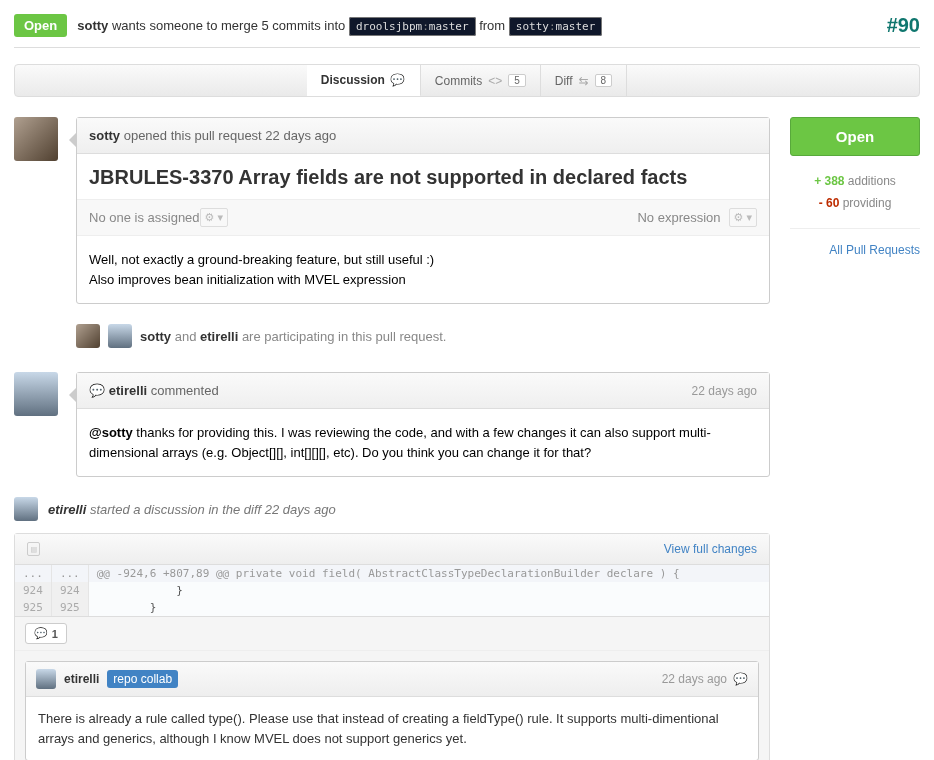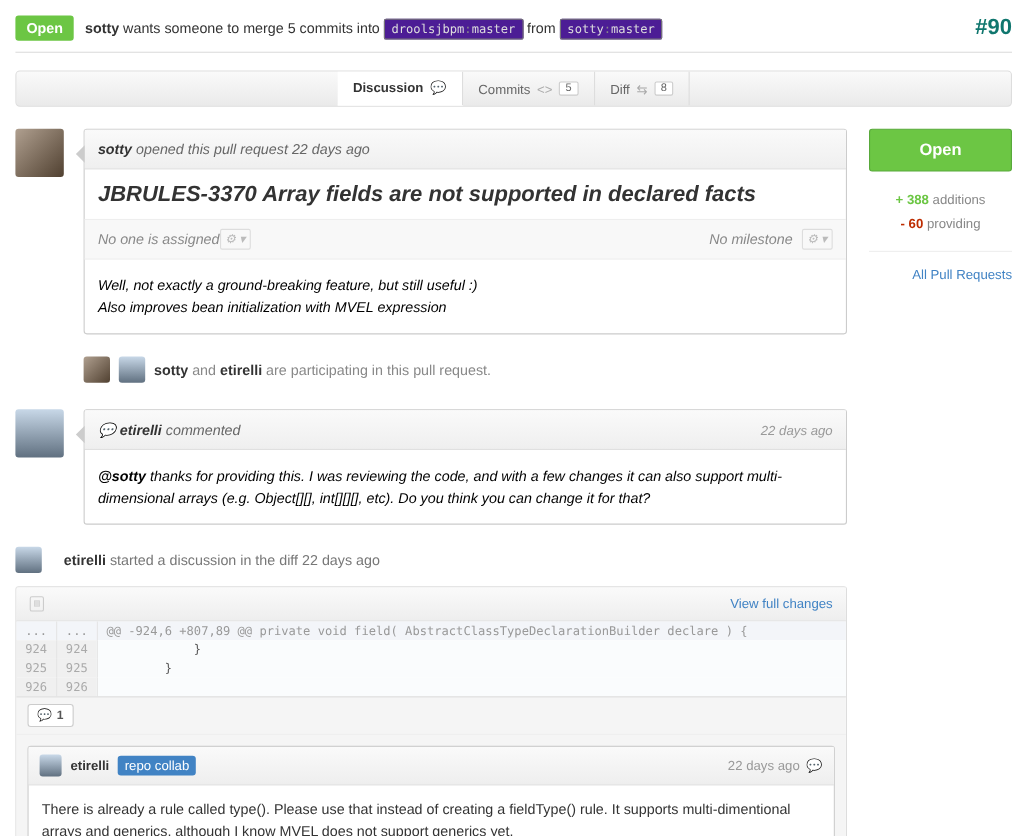--- a/index.html
+++ b/index.html
@@ -1,52 +1,52 @@
 <!DOCTYPE html>
 <html><head>
 <meta charset="utf-8">
 <style>
 * { margin: 0; padding: 0; box-sizing: border-box; }
 body { font-family: Helvetica, Arial, sans-serif; font-size: 13px; color: #333; background: #fff; padding: 14px; width: 934px; }
 .header-bar { display: flex; align-items: center; border-bottom: 1px solid #ddd; padding-bottom: 10px; margin-bottom: 16px; }
 .badge-open { background: #6cc644; color: #fff; padding: 4px 10px; border-radius: 3px; font-weight: bold; font-size: 13px; margin-right: 10px; }
 .header-text { flex: 1; }
 .header-text b { font-weight: bold; }
-.branch-tag { background: #4c1d95; color: #ddd; font-family: Consolas, monospace; font-size: 11px; padding: 2px 6px; border-radius: 2px; border: 1px solid #777; }
+.branch-tag { background: #0f172a; color: #ddd; font-family: Consolas, monospace; font-size: 11px; padding: 2px 6px; border-radius: 2px; border: 1px solid #777; }
 .branch-tag .colon { color: #888; }
 .pr-number { font-size: 20px; color: #0f766e; font-weight: bold; }
 .tabs { display: flex; border: 1px solid #ddd; border-radius: 4px; overflow: hidden; margin-bottom: 20px; background: linear-gradient(#fafafa,#eaeaea); justify-content: center; }
 .tab { padding: 8px 14px; border-right: 1px solid #ddd; color: #666; cursor: pointer; display: flex; align-items: center; gap: 6px; font-size: 12px; }
 .tab.active { background: #fff; font-weight: bold; color: #333; border-bottom: 2px solid #fff; margin-bottom: -1px; }
 .tab-badge { background: #fff; border: 1px solid #ccc; padding: 0 5px; border-radius: 2px; font-size: 10px; color: #666; font-weight: normal; }
 .tab-icon { color: #aaa; }
 .layout { display: flex; gap: 20px; }
 .main { flex: 1; }
 .sidebar { width: 130px; }
 .avatar { width: 44px; height: 44px; background: #888; border-radius: 3px; display: inline-block; background-size: cover; }
 .avatar-sm { width: 24px; height: 24px; border-radius: 3px; display: inline-block; }
 .row { display: flex; gap: 18px; margin-bottom: 20px; align-items: flex-start; }
 .row .avatar, .row .avatar-col { flex-shrink: 0; }
-.bubble { flex: 1; border: 1px solid #ccc; border-radius: 3px; position: relative; font-style: italic; }
+.bubble { flex: 1; border: 1px solid #ccc; border-radius: 3px; position: relative; }
 .bubble::before { content: ""; position: absolute; left: -8px; top: 14px; border: 8px solid transparent; border-right-color: #ccc; border-left: none; }
 .bubble-header { background: linear-gradient(#fafafa,#efefef); padding: 10px 12px; border-bottom: 1px solid #ddd; color: #666; display: flex; align-items: center; }
 .bubble-header .right { margin-left: auto; color: #999; font-size: 12px; }
 .bubble-title { font-size: 20px; font-weight: bold; padding: 12px 12px 10px; }
 .bubble-meta { background: #f8f8f8; border-top: 1px solid #eee; border-bottom: 1px solid #eee; padding: 8px 12px; color: #888; display: flex; align-items: center; }
 .bubble-meta .right { margin-left: auto; display: flex; align-items: center; gap: 8px; }
 .gear { color: #bbb; border: 1px solid #ddd; padding: 2px 4px; border-radius: 2px; font-size: 11px; cursor: pointer; }
 .bubble-body { padding: 14px 12px; color: #000000; line-height: 1.5; }
 .participants { display: flex; align-items: center; gap: 8px; color: #888; padding-left: 62px; margin-bottom: 24px; }
 .sidebar-open { background: #6cc644; color: #fff; font-weight: bold; text-align: center; padding: 10px; border-radius: 3px; border: 1px solid #58a93b; margin-bottom: 14px; font-size: 15px; }
 .stat { text-align: center; color: #888; font-size: 12px; padding: 4px 0; }
 .stat .add { color: #6cc644; font-weight: bold; }
 .stat .del { color: #bd2c00; font-weight: bold; }
 .side-divider { border: none; border-top: 1px solid #eee; margin: 14px 0; }
 .side-link { color: #4183c4; font-size: 12px; text-align: right; display: block; }
-.discussion-heading { color: #777; margin-bottom: 12px; display: flex; align-items: center; gap: 20px; }
+.discussion-heading { color: #777; margin-bottom: 12px; display: flex; align-items: center; gap: 10px; font-style: italic; }
 .discussion-heading b { color: #333; }
 .file-box { border: 1px solid #ddd; border-radius: 3px; }
 .file-header { background: linear-gradient(#fafafa,#eee); padding: 8px 12px; display: flex; align-items: center; border-bottom: 1px solid #ddd; font-family: Consolas, monospace; font-size: 12px; color: #555; }
 .file-header .right { margin-left: auto; font-family: Helvetica, Arial, sans-serif; color: #4183c4; cursor: pointer; }
 .file-icon { color: #ccc; margin-right: 8px; border: 1px solid #ccc; padding: 1px 3px; border-radius: 2px; font-size: 9px; }
 .diff-table { width: 100%; border-collapse: collapse; font-family: Consolas, monospace; font-size: 11px; }
 .diff-table td { padding: 2px 8px; }
 .ln { background: #f0f0f0; color: #aaa; text-align: right; width: 36px; border-right: 1px solid #e5e5e5; }
 .hunk td { background: #f3f5f9; color: #999; }
 .code-cell { background: #fafcfd; white-space: pre; color: #555; }
@@ -101,21 +101,21 @@
       <div class="avatar avatar-camera"></div>
       <div class="bubble">
         <div class="bubble-header">
           <span><b style="color:#333">sotty</b><span> opened this pull request </span><span>22 days ago</span></span>
         </div>
         <div class="bubble-title">JBRULES-3370 Array fields are not supported in declared facts</div>
         <div class="bubble-meta">
           <span>No one is assigned</span>
           <span class="gear">⚙ ▾</span>
           <span class="right">
-            <span>No milestone</span>
+            <span>No expression</span>
             <span class="gear">⚙ ▾</span>
           </span>
         </div>
         <div class="bubble-body">
           <div>Well, not exactly a ground-breaking feature, but still useful :)</div>
           <div>Also improves bean initialization with MVEL expression</div>
         </div>
       </div>
     </div>
 
@@ -161,25 +161,20 @@
         <tr>
               <td class="ln">924</td>
               <td class="ln">924</td>
               <td class="code-cell">            }</td>
             </tr>
         <tr>
               <td class="ln">925</td>
               <td class="ln">925</td>
               <td class="code-cell">        }</td>
             </tr>
-        <tr>
-              <td class="ln">926</td>
-              <td class="ln">926</td>
-              <td class="code-cell"></td>
-            </tr>
       </tbody>
         </table>
       <div class="note-marker">
         <span class="note-marker-btn">
             <span>💬</span> 
             <span>1</span>
           </span>
       </div>
       <div class="note-container">
         <div class="inner-note">

